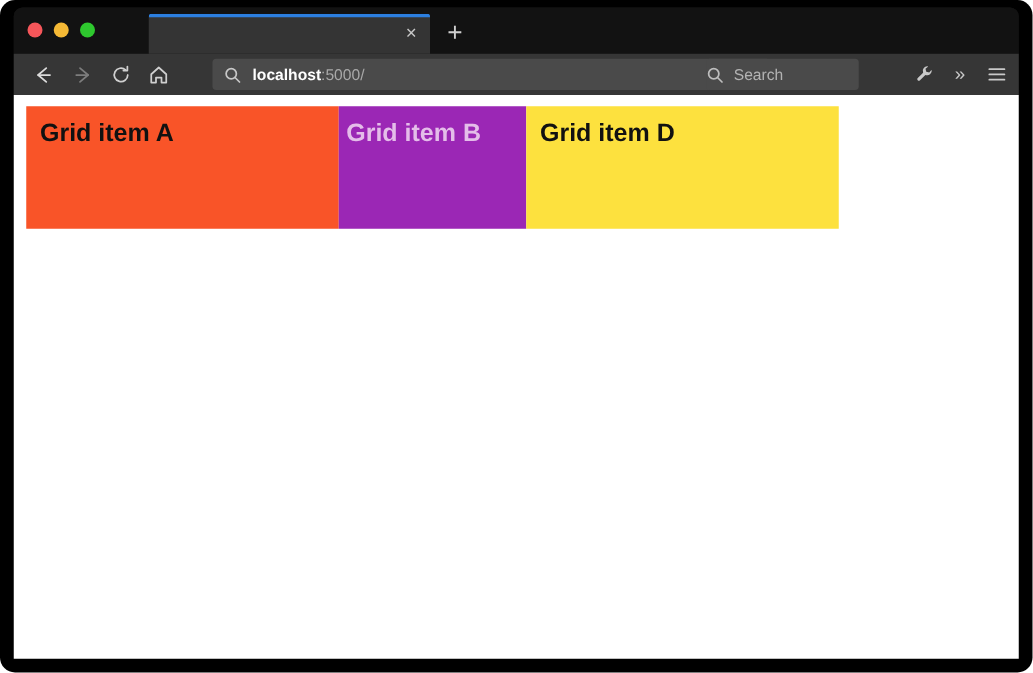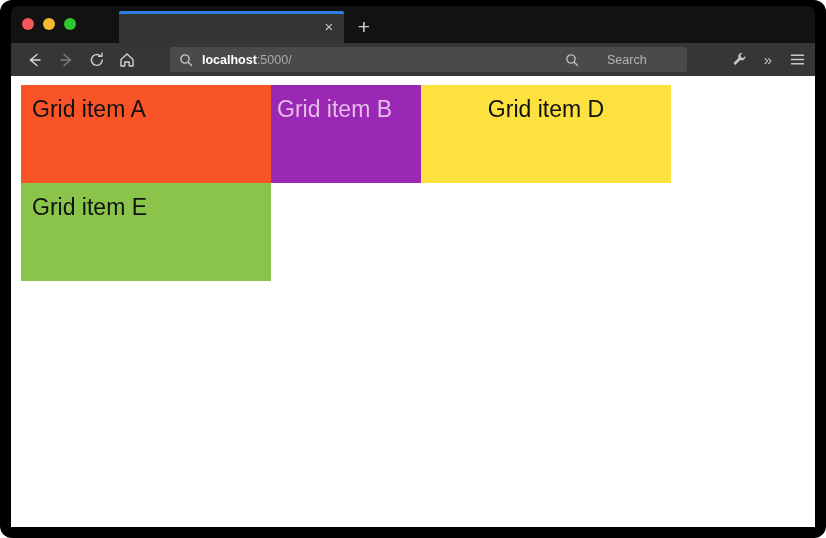--- a/index.html
+++ b/index.html
@@ -139,21 +139,20 @@
 
   #search-bar {
     position: absolute;
     left: 554px; top: 4px;
     width: 122px; height: 25px;
     background: #4a4a4a;
     border-radius: 3px;
     display: flex;
     align-items: center;
     box-sizing: border-box;
-    gap: 20px;
   }
   #search-placeholder {
     margin-left: 8px;
     font-size: 12.5px;
     color: #b3b3b3;
   }
 
   #chrome-tools {
     position: absolute;
     left: 716px; top: 4px;
@@ -184,26 +183,27 @@
   
   #grid-container {
     position: absolute;
     left: 10px; top: 9px;
     width: 650px;
     display: grid;
     grid-template-columns: 250px 150px 250px;
     grid-auto-rows: 98px;
   }
   .grid-item {
-    font-size: 23px;
+    font-size: 20px;
     line-height: 1.33;
     padding: 9px 11px 0 11px;
     box-sizing: border-box;
     color: #111111;
     overflow: hidden;
+    font-weight: bold;
   }
 </style>
 </head>
 <body>
 
 <div id="window-frame">
 
   <div id="browser-chrome">
 
     <div id="tab-strip">
@@ -284,18 +284,17 @@
           </svg>
         </div>
       </div>
     </div>
   </div>
 
   <div id="page-viewport">
     <div id="grid-container">
       <div class="grid-item" style="background: rgb(249, 84, 40); color: rgb(17, 17, 17);">Grid item A</div>
       <div class="grid-item" style="background: rgb(155, 39, 181); color: rgb(228, 189, 233); padding-left: 6px;">Grid item B</div>
-      <div class="grid-item" style="background: rgb(253, 225, 62); color: rgb(17, 17, 17); text-align: center;">Grid item D</div>
-      <div class="grid-item" style="background: rgb(138, 196, 74); color: rgb(17, 17, 17);">Grid item E</div>
+      <div class="grid-item" style="background: rgb(253, 225, 62); color: rgb(17, 17, 17);">Grid item D</div>
     </div>
   </div>
 
 </div>
 
 </body></html>

